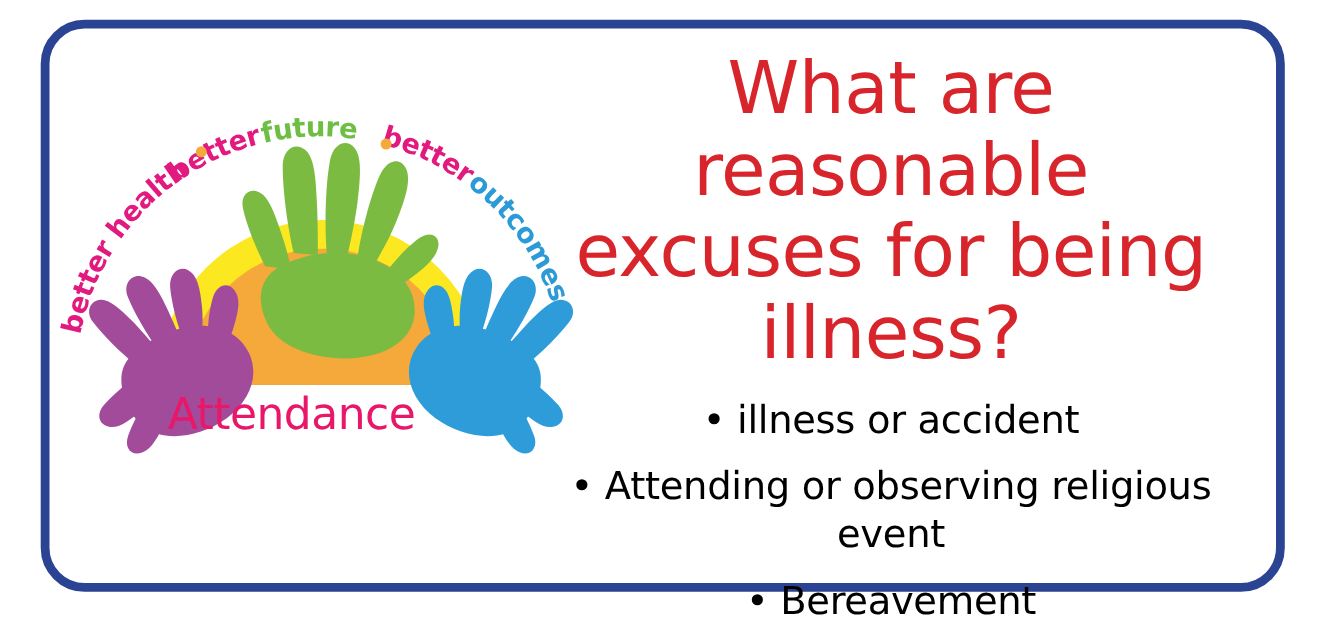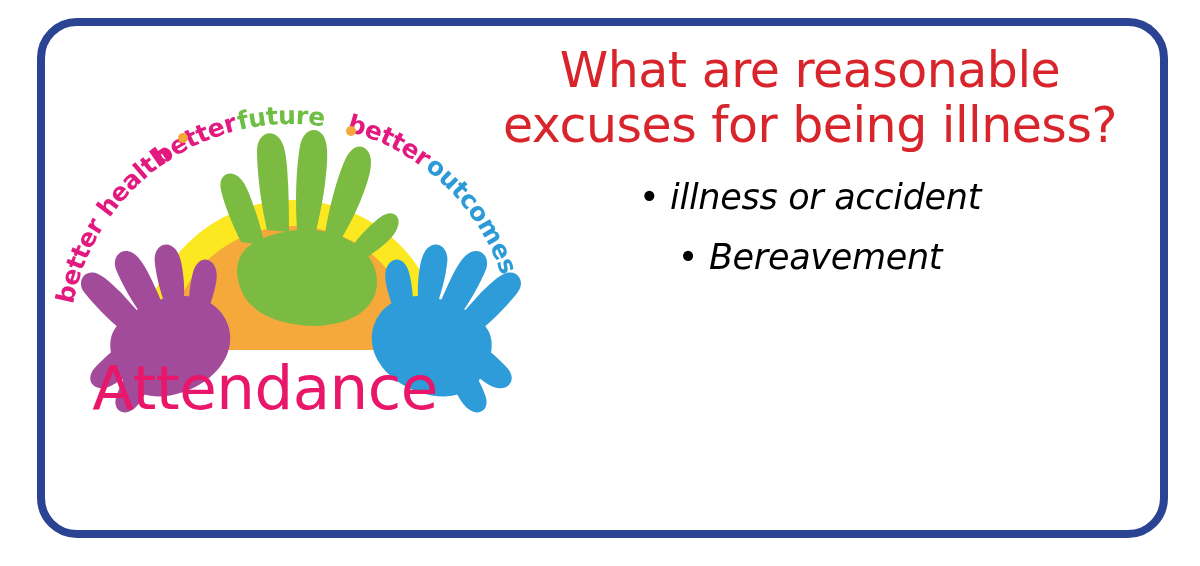--- a/index.html
+++ b/index.html
@@ -103,40 +103,40 @@
 
   
   #wordmark {
     position: absolute;
     left: 0;
     top: 262px;
     width: 420px;
     text-align: center;
     color: #e8176a;
     font-family: "DejaVu Sans", sans-serif;
-    font-size: 61px;
+    font-size: 40px;
     font-weight: 400;
     line-height: 0.98;
     letter-spacing: -0.5px;
   }
   #wordmark .wm-line { display: block; }
 
   
   #content {
     position: absolute;
     left: 480px;
     top: 44px;
     width: 660px;
     text-align: center;
   }
 
   #headline {
     color: #d8252b;
     font-family: "DejaVu Sans", sans-serif;
-    font-size: 49px;
+    font-size: 66px;
     font-weight: 400;
     line-height: 1.12;
     letter-spacing: -0.5px;
     margin: 0 0 22px 0;
   }
   #headline .hl-line { display: block; }
 
   #bullets {
     list-style: none;
     margin: 0;
@@ -144,21 +144,20 @@
     color: #000000;
     font-family: "DejaVu Sans", sans-serif;
     font-size: 35px;
     font-weight: 400;
     line-height: 1.22;
     letter-spacing: -0.3px;
   }
   #bullets li {
     margin: 6px 0 18px 0;
     padding: 0;
-    font-style: italic;
   }
   #bullets li:last-child { margin-bottom: 0; text-align: center; }
   .bullet-dot {
     display: inline;
   }
 </style>
 </head>
 <body>
 
 <div id="slide">
@@ -247,18 +246,22 @@
       <span class="hl-line">excuses for being illness?</span>
     </h1>
 
     <ul id="bullets">
       <li>
         <span class="bullet-dot">•</span>
         <span>illness or accident</span>
       </li>
       <li>
         <span class="bullet-dot">•</span>
+        <span>Attending or observing religious event</span>
+      </li>
+      <li>
+        <span class="bullet-dot">•</span>
         <span>Bereavement</span>
       </li>
     </ul>
   </div>
 
 </div>
 
 </body></html>

